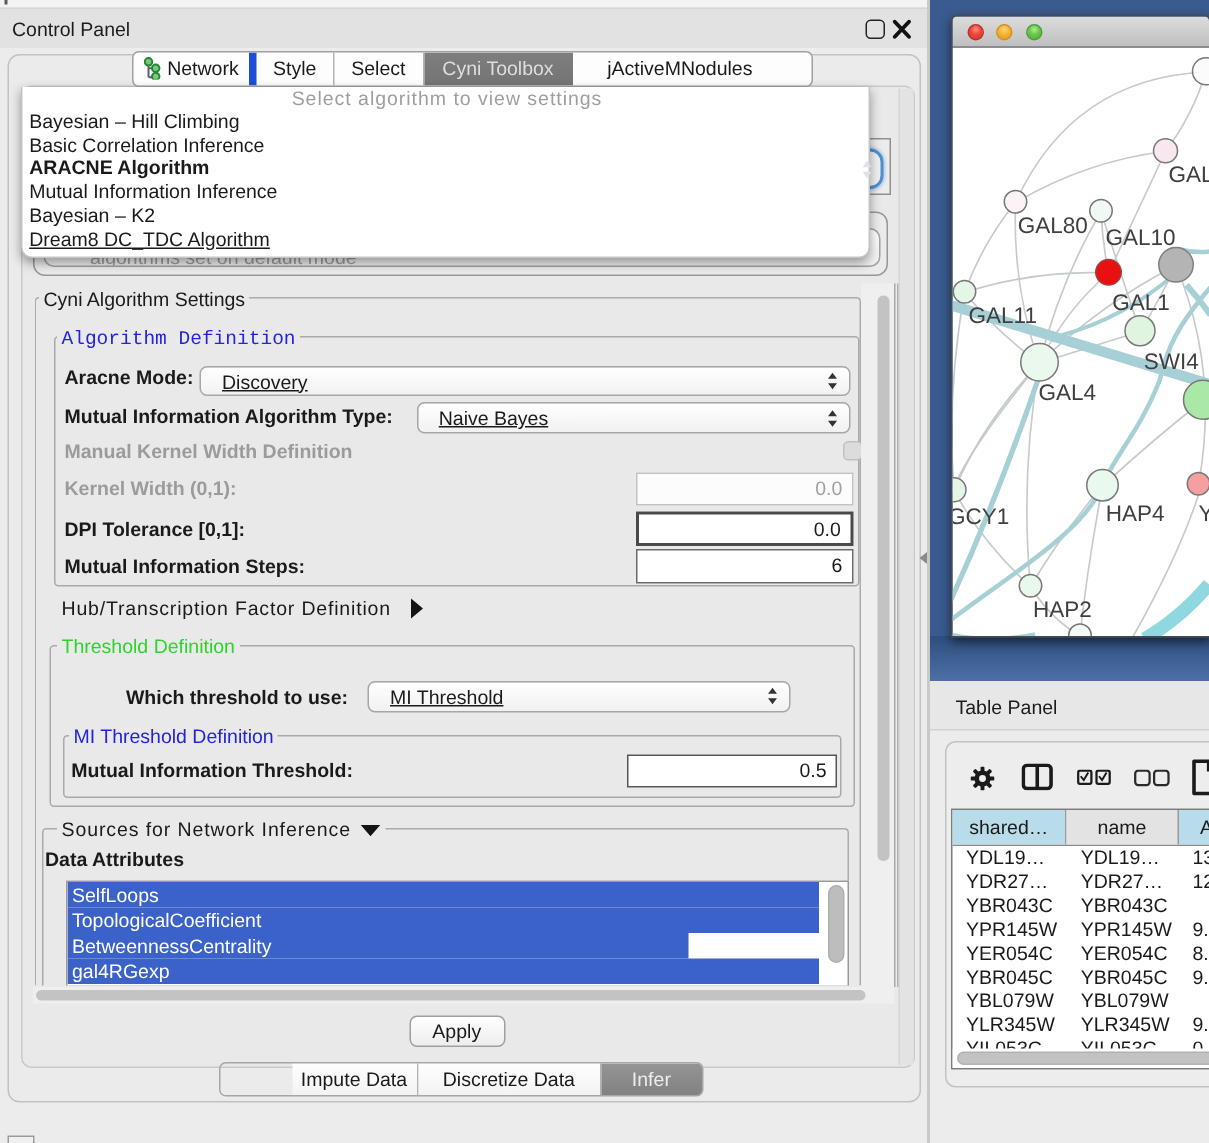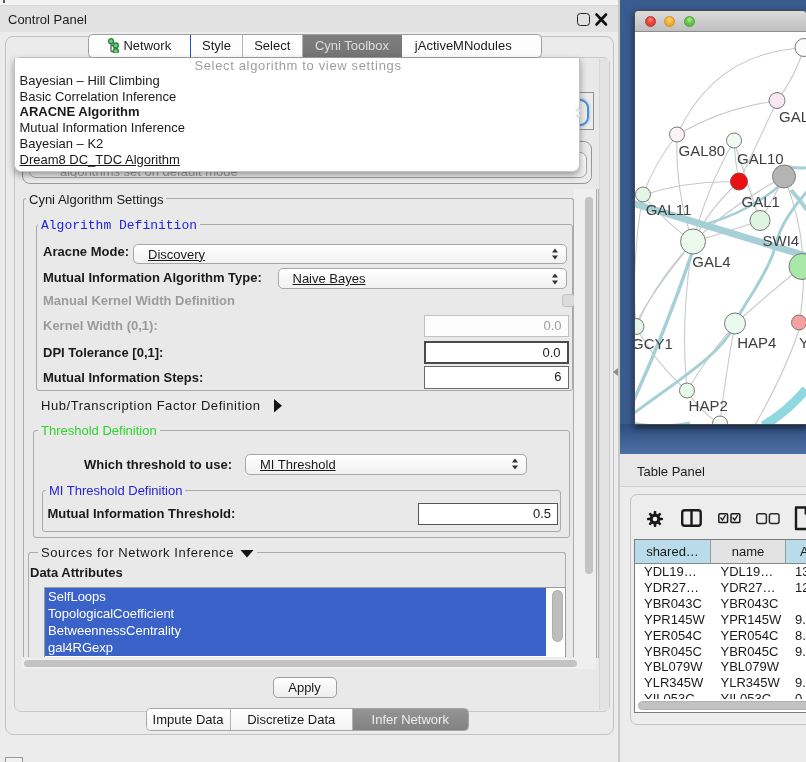--- a/index.html
+++ b/index.html
@@ -86,43 +86,43 @@
   <div class="field" style="left:396px;top:314.5px;width:140px;height:22px;line-height:19px;border:1.5px solid #555;">0.5</div>
 
   <div class="abs" style="left:5.5px;top:363.5px;width:538px;height:106px;border:1px solid #ababab;border-bottom:none;border-radius:3px 3px 0 0;"></div>
   <div class="grplbl" style="left:16px;top:357.5px;letter-spacing:0.6px;">Sources for Network Inference <svg style="vertical-align:-1px;margin-left:2px;" width="14" height="9">
           <path d="M0.5 1 L13.5 1 L7 8.5 Z" fill="#141414"></path>
         </svg></div>
   <div class="lbl b" style="left:8px;top:377px;line-height:16px;">Data Attributes</div>
   <div class="abs" style="left:22px;top:398.5px;width:522px;height:71px;background:#fff;border:1px solid #9a9a9a;overflow:hidden;">
     <div style="width:501px;background:#3a62c8;color:#fff;line-height:17.2px;padding-left:3px;">SelfLoops</div>
     <div style="width:501px;background:#3a62c8;color:#fff;line-height:17.2px;padding-left:3px;">TopologicalCoefficient</div>
-    <div style="width:501px;background:#3a62c8;color:#fff;line-height:17.2px;padding-left:3px;">BetweennessCentrality</div>
+    <div style="width:414px;background:#3a62c8;color:#fff;line-height:17.2px;padding-left:3px;">BetweennessCentrality</div>
     <div style="width:501px;background:#3a62c8;color:#fff;line-height:17.2px;padding-left:3px;">gal4RGexp</div>
     <div class="abs" style="left:507px;top:2px;width:11px;height:52px;border-radius:5.5px;background:#bdbdbd;border:1px solid #aeaeae;"></div>
   </div>
 </div>
 </div>
 
 <div class="abs" style="left:574px;top:188.5px;width:22.2px;height:469px;background:#efefef;"></div>
 <div class="abs" style="left:585px;top:197px;width:7.5px;height:377px;border-radius:3.75px;background:#c3c3c3;"></div>
 <div class="abs" style="left:596.2px;top:188.5px;width:2.9px;height:469px;border-left:1px solid #a9a9a9;border-right:1px solid #b2b2b2;"></div>
 <div class="abs" style="left:22px;top:657.5px;width:574px;height:11px;background:#efefef;"></div>
 <div class="abs" style="left:24px;top:659.5px;width:553px;height:7.5px;border-radius:3.75px;background:#c3c3c3;"></div>
 
 <div class="abs" style="left:272.5px;top:676.5px;width:64px;height:21.5px;border:1px solid #9f9f9f;border-radius:5px;background:linear-gradient(#ffffff,#ededed);text-align:center;line-height:19.5px;">Apply</div>
 
 <div class="abs" style="left:145.5px;top:707.5px;width:323px;height:23px;border:1px solid #a6a6a6;border-radius:4.5px;overflow:hidden;display:flex;">
-  <div style="width:84px;background:linear-gradient(#fefefe,#f3f3f3);text-align:center;line-height:21px;border-right:1px solid #b3b3b3;">Impute Data</div>
+  <div style="width:84px;background:linear-gradient(#fefefe,#f3f3f3);text-align:center;line-height:21px;border-right:1px solid #b3b3b3;margin-left:48px;">Impute Data</div>
   <div style="width:122.5px;background:linear-gradient(#fefefe,#f3f3f3);text-align:center;line-height:21px;border-right:1px solid #b3b3b3;">Discretize Data</div>
   <div style="flex:1;background:linear-gradient(#949494,#828282);color:#ededed;text-align:center;line-height:21px;">Infer Network</div>
 </div>
 
 <div class="abs" style="left:88px;top:33.5px;width:454px;height:24px;border:1px solid #a0a0a0;border-radius:4.5px;overflow:hidden;display:flex;background:#fdfdfd;">
-  <div style="width:102px;text-align:center;line-height:22px;border-right:1px solid #1d4ed8;"><svg width="12" height="15" style="vertical-align:-3px;" viewBox="0 0 12 15">
+  <div style="width:82px;text-align:center;line-height:22px;border-right:5px solid #1d4ed8;"><svg width="12" height="15" style="vertical-align:-3px;" viewBox="0 0 12 15">
         <path d="M3 4 V13.5 M3 7.5 H7 M3 13.5 H7" stroke="#5a5f70" stroke-width="1.3" fill="none"></path>
         <circle cx="3" cy="3.2" r="2.5" fill="#7cc47f" stroke="#1e8a30" stroke-width="1.3"></circle>
         <circle cx="7.8" cy="7.5" r="2.5" fill="#7cc47f" stroke="#1e8a30" stroke-width="1.3"></circle>
         <circle cx="7.8" cy="13" r="2.5" fill="#7cc47f" stroke="#1e8a30" stroke-width="1.3"></circle>
       </svg> Network</div>
   <div style="width:52px;text-align:center;line-height:22px;border-right:1px solid #b4b4b4;">Style</div>
   <div style="width:59.5px;text-align:center;line-height:22px;border-right:1px solid #b4b4b4;">Select</div>
   <div style="width:99px;text-align:center;line-height:22px;background:linear-gradient(#7e7e7e,#747474);color:#dedede;">Cyni Toolbox</div>
   <div style="flex:1;text-align:center;line-height:22px;padding-right:16px;">jActiveMNodules</div>
 </div>

